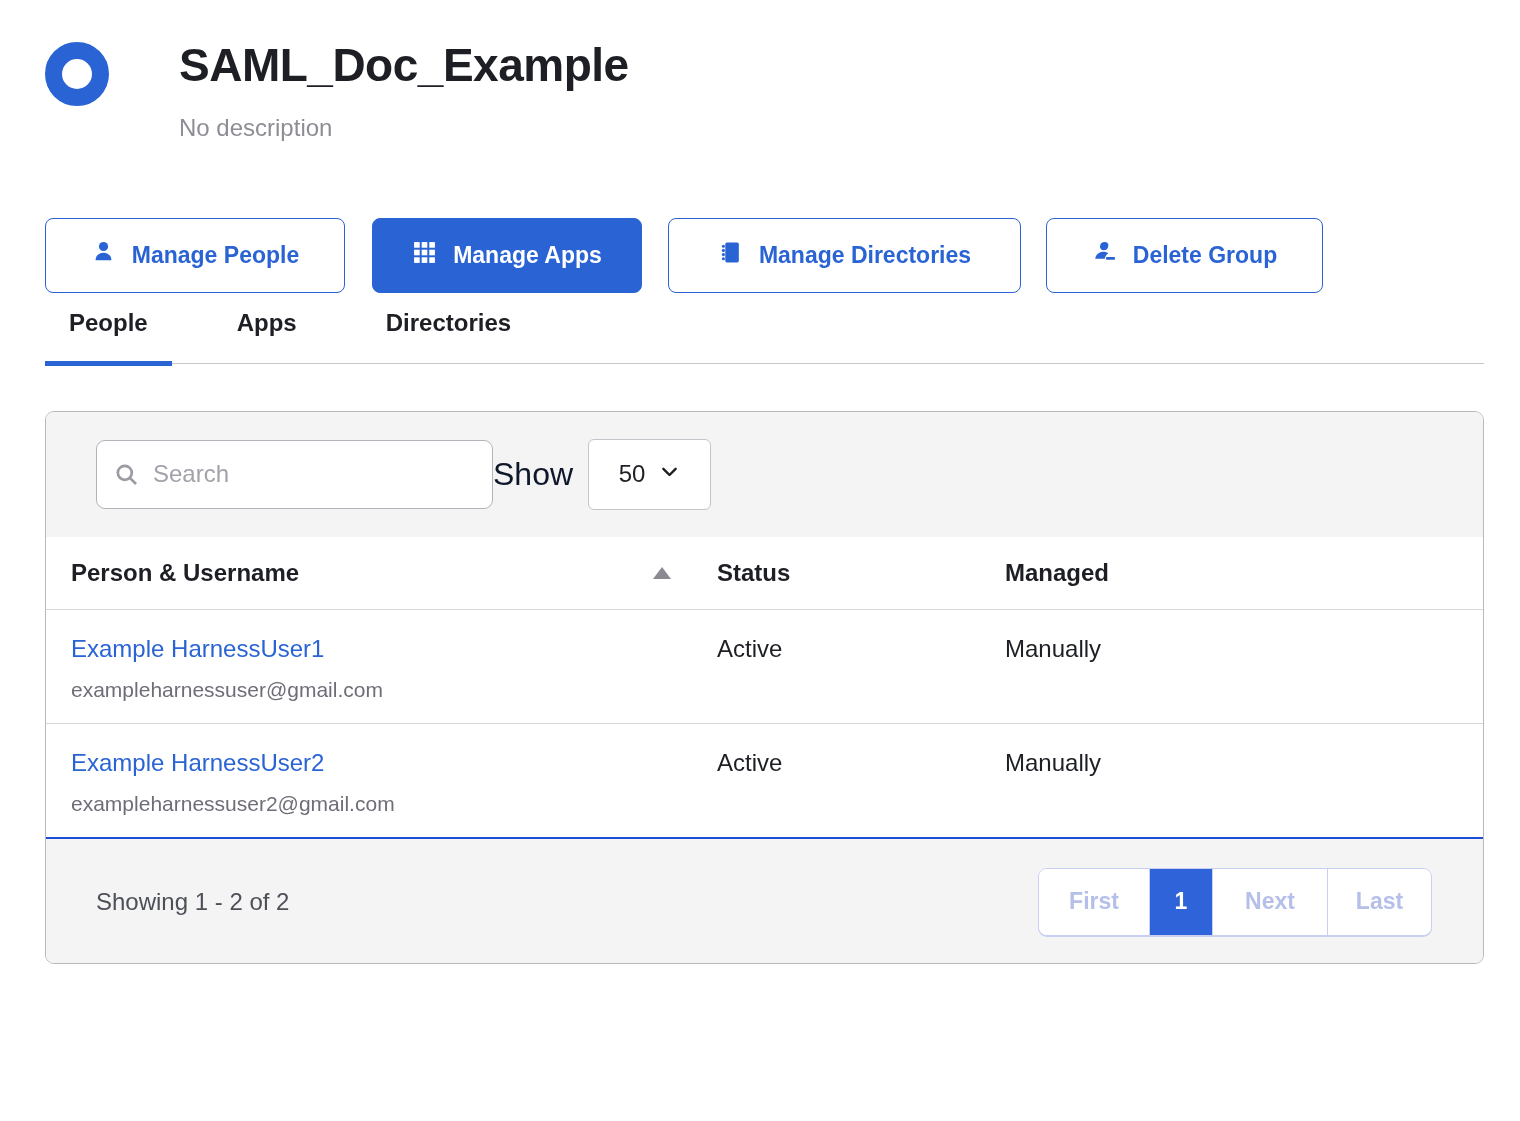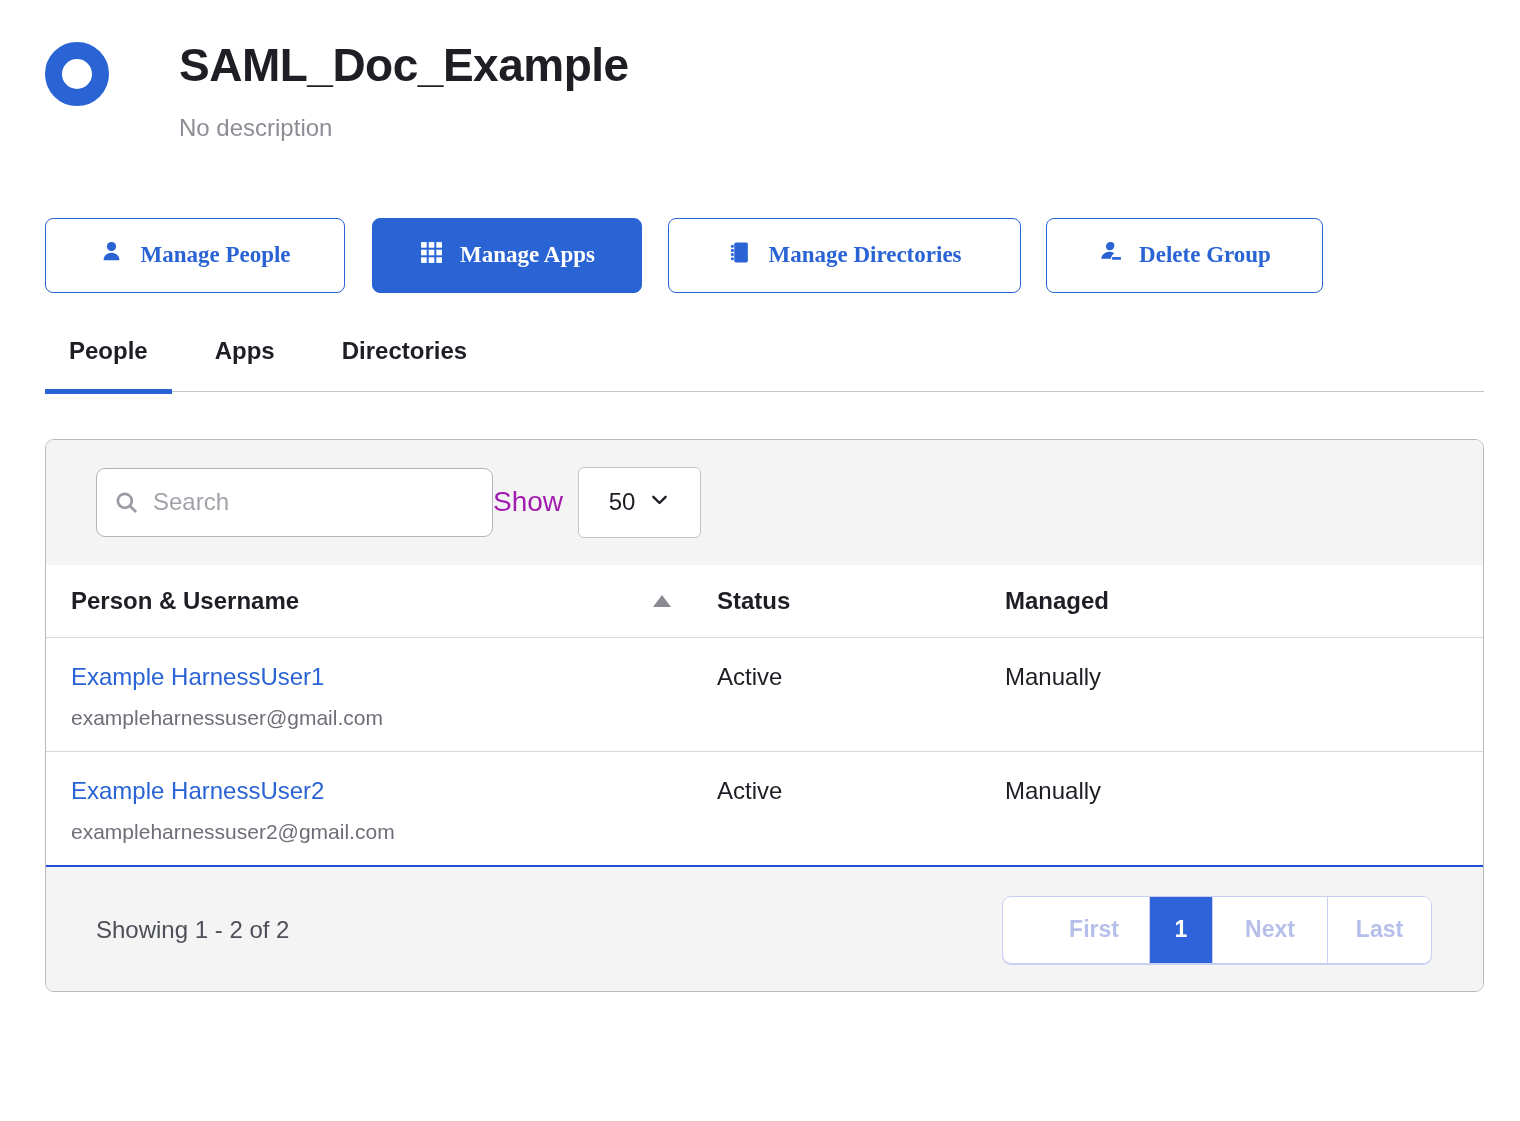--- a/index.html
+++ b/index.html
@@ -24,33 +24,33 @@
     font-size:46px; font-weight:700; letter-spacing:-0.5px; color:#1d1f25;
     line-height:1.15;
   }
   .group-desc { margin-top:22px; font-size:24px; color:#8d8d95; }
 
   
   .actions-row { display:flex; margin-top:76px; }
   .btn {
     height:75px; border-radius:8px; cursor:pointer;
     display:flex; align-items:center; justify-content:center; gap:16px;
-    font-family:Liberation Serif, serif; font-size:23px; font-weight:700;
+    font-family:Liberation Sans, sans-serif; font-size:23px; font-weight:700;
     background:#ffffff; border:1.5px solid #2a63d4; color:#2a63d4;
   }
   .btn.primary { background:#2a63d4; border-color:#2a63d4; color:#ffffff; }
   .btn-people { width:300px; margin-right:27px; }
   .btn-apps { width:270px; margin-right:26px; }
   .btn-dirs { width:353px; margin-right:25px; }
   .btn-delete { width:277px; }
   .btn svg { flex:0 0 auto; }
 
   
   .tabs {
-    display:flex; gap:19px; margin-top:44px;
+    display:flex; gap:41px; margin-top:16px;
     border-bottom:1.5px solid #c6c6cb; width:1439px;
   }
   .tab {
     font-size:24px; font-weight:700; color:#1d1f25;
     padding:0 24px 24px 24px; cursor:pointer;
     border-bottom:5px solid transparent; margin-bottom:-3px;
   }
   .tab.active { border-bottom-color:#2a63d4; }
 
   
@@ -66,21 +66,21 @@
   }
   .search-box { position:relative; }
   .search-box svg { position:absolute; left:17px; top:21px; }
   .search-box input {
     width:397px; height:69px; border:1px solid #b3b3bb; border-radius:9px;
     background:#ffffff; padding:0 18px 0 56px; font-size:24px; color:#1d1f25;
     font-family:"Liberation Sans", sans-serif; outline:none;
   }
   .search-box input::placeholder { color:#a2a2aa; }
   .show-group { display:flex; align-items:center; gap:15px; }
-  .show-label { font-size:28px; color:#a21caf; }
+  .show-label { font-size:32px; color:#0f172a; }
   .page-size-select {
     width:123px; height:71px; background:#ffffff;
     border:1px solid #c4c4ca; border-radius:6px; cursor:pointer;
     display:flex; align-items:center; justify-content:center; gap:14px;
     font-size:24px; color:#1d1f25;
   }
 
   
   .thead, .trow { display:grid; grid-template-columns:646px 288px 1fr; padding-left:25px; }
   .thead { height:72px; align-items:center; background:#ffffff; }
@@ -100,21 +100,20 @@
   .tfoot {
     height:128px; background:#f4f4f5; border-top:2px solid #1d4ed8;
     display:flex; align-items:center; justify-content:space-between;
     padding:0 51px 0 50px;
   }
   .summary { font-size:24px; color:#4e5058; }
   .pagination {
     display:flex; height:68px; background:#ffffff;
     border:1.5px solid #c9cff2; border-radius:9px; overflow:hidden;
     box-shadow:0 1px 0 #c9cff2;
-    padding-left:36px;
   }
   .pg {
     border:none; background:#ffffff; color:#b5bfe9; cursor:pointer;
     font-family:"Liberation Sans", sans-serif; font-size:23px; font-weight:700;
     border-left:1.5px solid #c9cff2; height:100%;
   }
   .pg:first-child { border-left:none; }
   .pg-first { width:110px; }
   .pg-prev  { width:161px; }
   .pg-1     { width:63px; }

